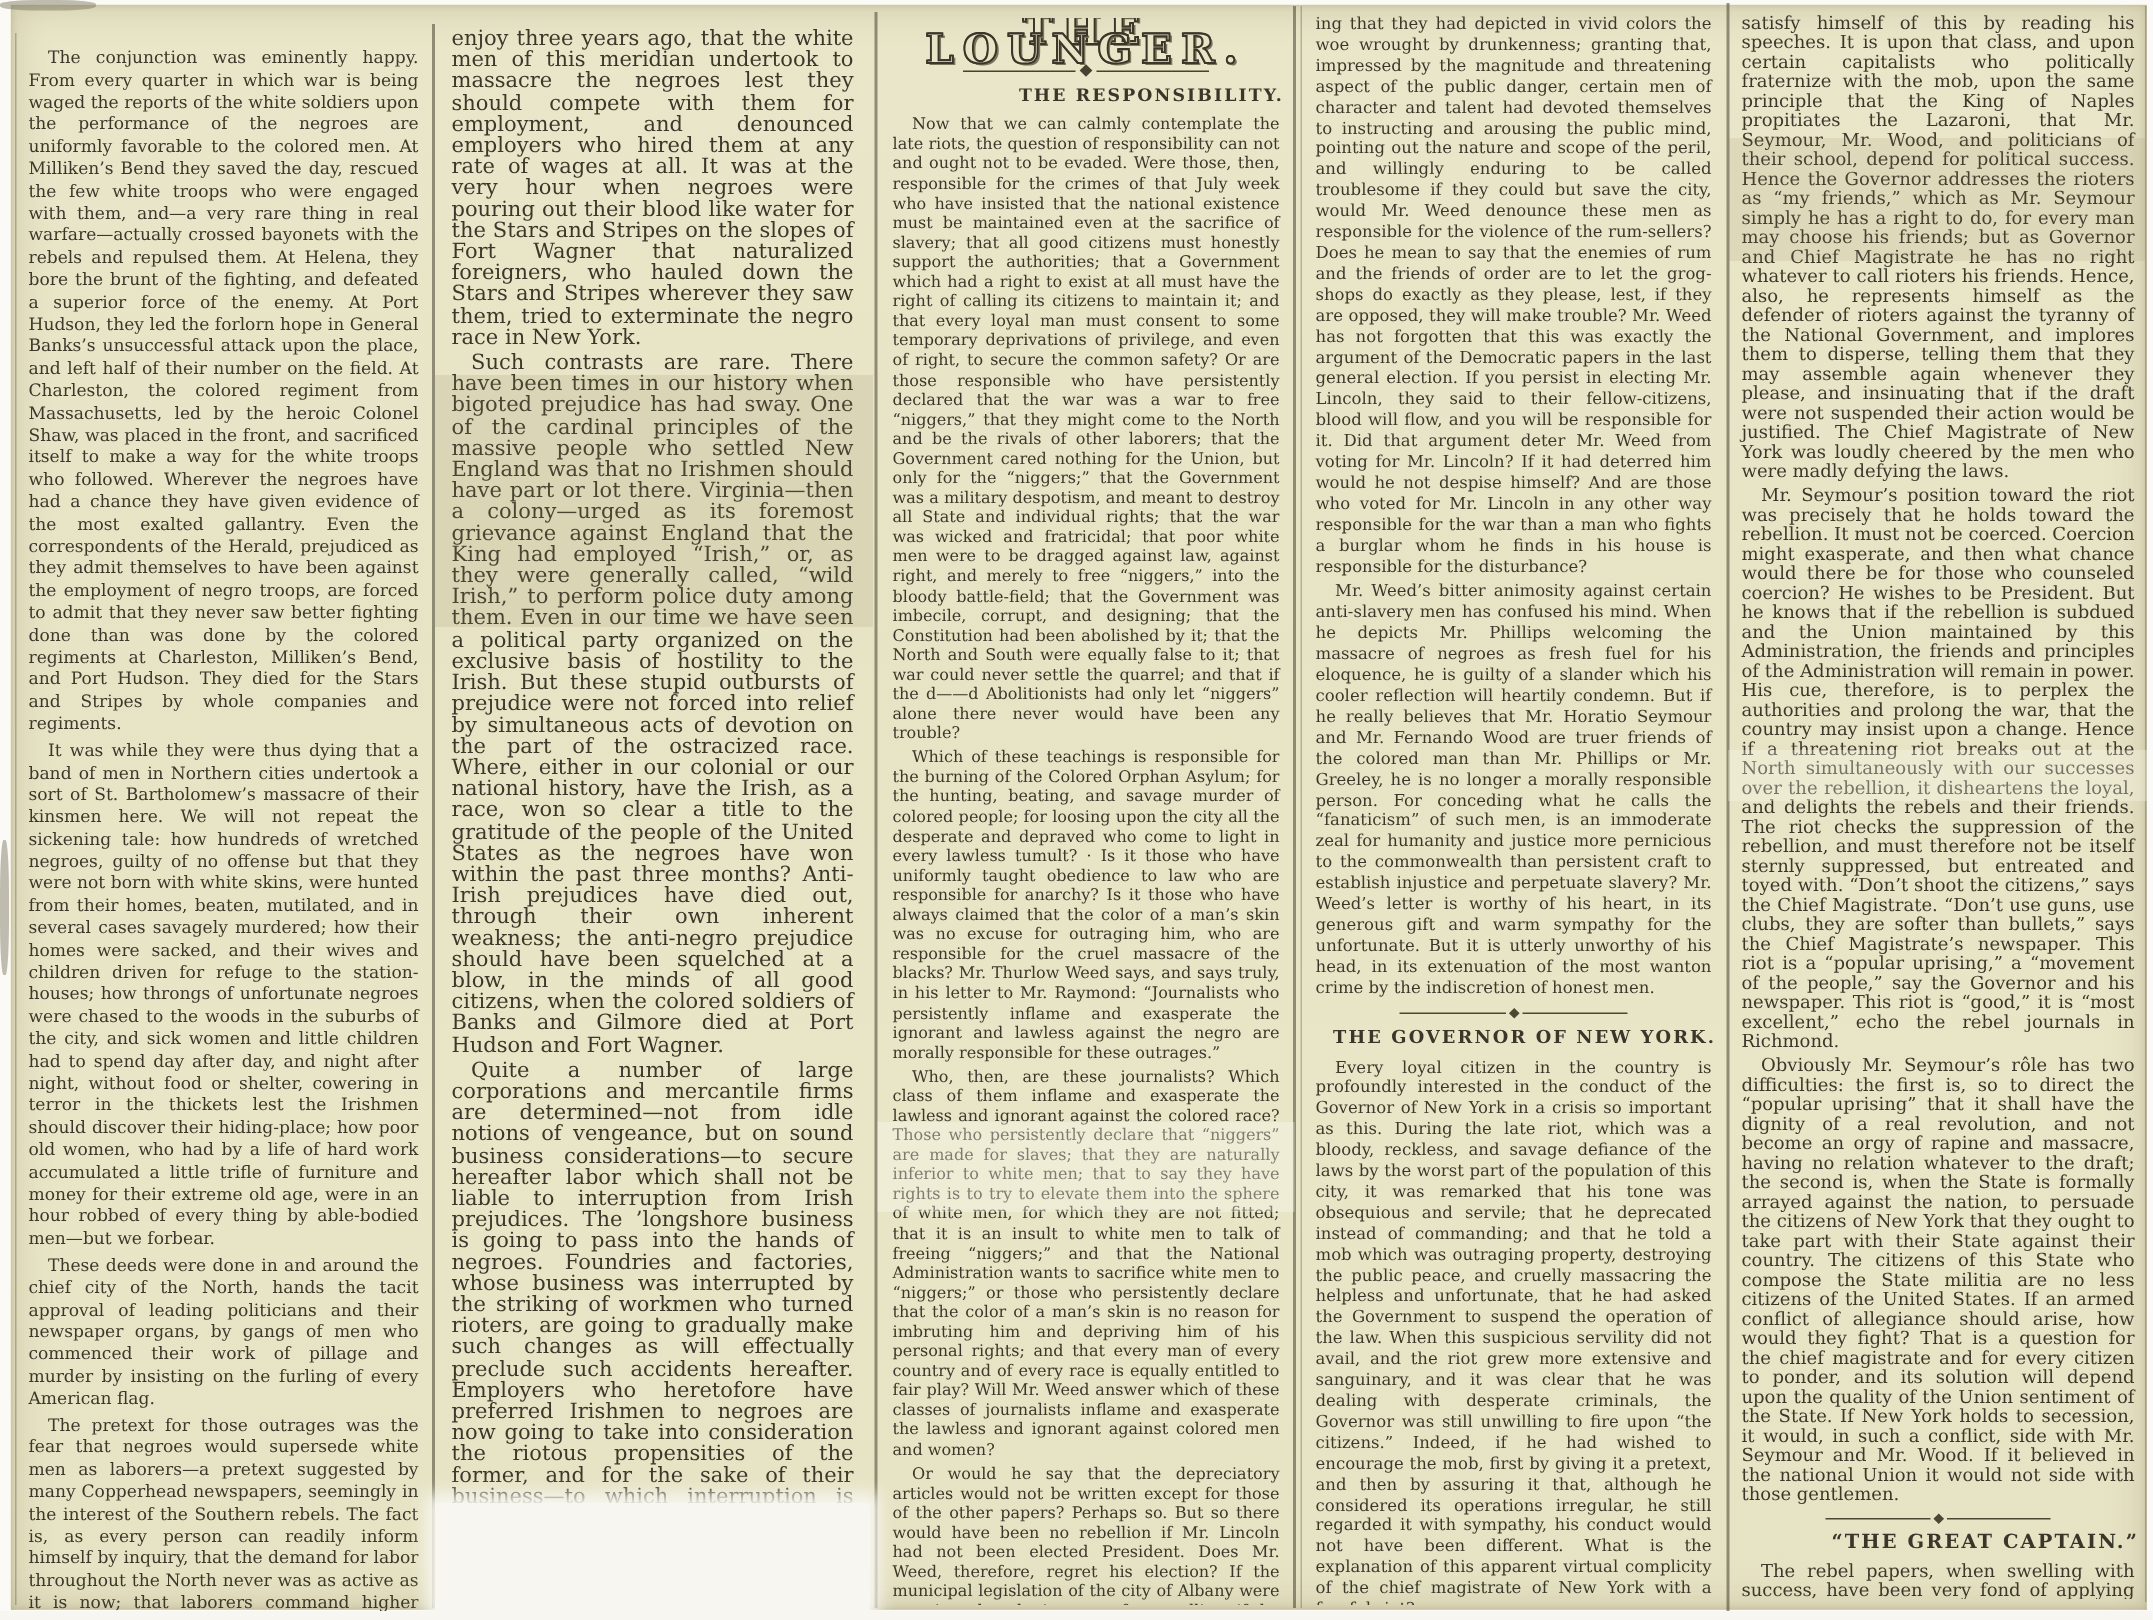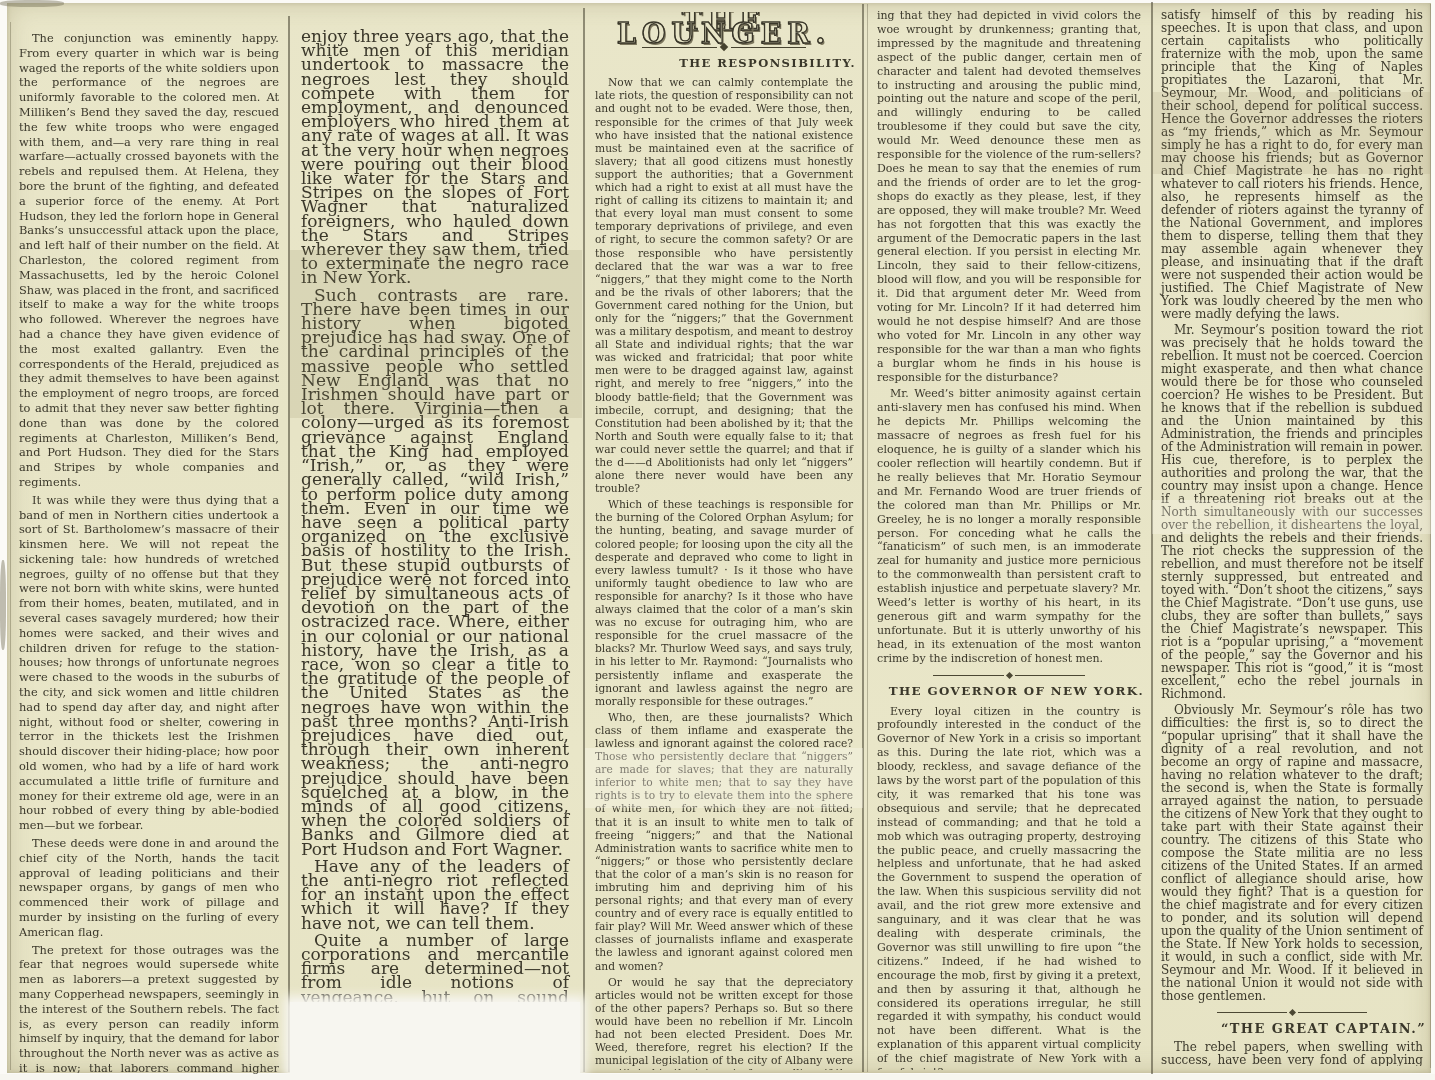--- a/index.html
+++ b/index.html
@@ -8,21 +8,21 @@
   .sheet{position:absolute;left:7px;top:3px;width:1424px;height:1070px;
          background:linear-gradient(180deg,#e9e6c9 0%,#e7e4c6 40%,#e9e6c8 70%,#e6e3c4 100%);
          box-shadow:inset 0 0 26px rgba(121,112,72,.28), inset 0 0 4px rgba(90,84,55,.25);}
   .vrule{position:absolute;width:2px;background:rgba(70,66,48,.55);}
   .vrule.faint{width:1px;background:rgba(86,80,58,.35);}
   .col{position:absolute;overflow:hidden;color:#3b382b;text-align:justify;
        text-rendering:optimizeLegibility;}
   .col p{margin:3px;text-indent:13px;}
   .col p.cont{text-indent:0;}
   .col-1{left:16px;  top:28px; width:266px;height:1046px;font-size:11.4px;line-height:14.8px;}
-  .col-2{left:298px; top:26px; width:274px;height:1040px;font-size:17px;line-height:14.2px;}
+  .col-2{left:298px; top:16px; width:274px;height:1040px;font-size:14px;line-height:14.2px;}
   .col-3{left:592px; top:12px; width:264px;height:1058px;font-size:10.7px;line-height:13.1px;}
   .col-4{left:874px; top:6px;  width:270px;height:1064px;font-size:11.0px;line-height:13.9px;}
   .col-5{left:1158px;top:6px;  width:268px;height:1060px;font-size:12px;line-height:13.0px;}
   .masthead{ text-align:center;margin:2px 0 4px 0;
      font-weight:bold;font-size:27px;letter-spacing:6px;color:#e8e5c7;
      -webkit-text-stroke:1.3px #3a372a;
      text-shadow:1.6px 1.6px 0 #7c765d,-.5px -.5px 0 #3a372a,.5px -.5px 0 #3a372a,-.5px .5px 0 #3a372a;}
   .ornament{display:flex;align-items:center;justify-content:center;margin:1px auto 7px auto;width:62%;}
   .ornament .ln{flex:1;height:0;border-top:1.6px solid #46422f;}
   .ornament .dia{width:6px;height:6px;margin:0 4px;background:#46422f;transform:rotate(45deg);}
@@ -53,21 +53,20 @@
 
   <div class="col col-1">
       <p>The conjunction was eminently happy.  From every quarter in which war is being waged the reports of the white soldiers upon the performance of the negroes are uniformly favorable to the colored men.  At Milliken’s Bend they saved the day, rescued the few white troops who were engaged with them, and—a very rare thing in real warfare—actually crossed bayonets with the rebels and repulsed them.  At Helena, they bore the brunt of the fighting, and defeated a superior force of the enemy.  At Port Hudson, they led the forlorn hope in General Banks’s unsuccessful attack upon the place, and left half of their number on the field.  At Charleston, the colored regiment from Massachusetts, led by the heroic Colonel Shaw, was placed in the front, and sacrificed itself to make a way for the white troops who followed.  Wherever the negroes have had a chance they have given evidence of the most exalted gallantry.  Even the correspondents of the Herald, prejudiced as they admit themselves to have been against the employment of negro troops, are forced to admit that they never saw better fighting done than was done by the colored regiments at Charleston, Milliken’s Bend, and Port Hudson.  They died for the Stars and Stripes by whole companies and regiments.</p>
       <p>It was while they were thus dying that a band of men in Northern cities undertook a sort of St. Bartholomew’s massacre of their kinsmen here.  We will not repeat the sickening tale: how hundreds of wretched negroes, guilty of no offense but that they were not born with white skins, were hunted from their homes, beaten, mutilated, and in several cases savagely murdered; how their homes were sacked, and their wives and children driven for refuge to the station-houses; how throngs of unfortunate negroes were chased to the woods in the suburbs of the city, and sick women and little children had to spend day after day, and night after night, without food or shelter, cowering in terror in the thickets lest the Irishmen should discover their hiding-place; how poor old women, who had by a life of hard work accumulated a little trifle of furniture and money for their extreme old age, were in an hour robbed of every thing by able-bodied men—but we forbear.</p>
       <p>These deeds were done in and around the chief city of the North, hands the tacit approval of leading politicians and their newspaper organs, by gangs of men who commenced their work of pillage and murder by insisting on the furling of every American flag.</p>
       <p>The pretext for those outrages was the fear that negroes would supersede white men as laborers—a pretext suggested by many Copperhead newspapers, seemingly in the interest of the Southern rebels.  The fact is, as every person can readily inform himself by inquiry, that the demand for labor throughout the North never was as active as it is now; that laborers command higher wages and can save more money than they ever did or could; that many railway enterprises can not, even at the present high rate of wages, obtain laborers; that immigrants, freshly landed from Ireland or Germany, are positively kidnapped at Castle Garden by contractors, who want men to work at a rate of pay which, three years ago, would have been deemed extravagant.  It was during this state of things, when raw labor commanded as much money as mechanical skill was happy to</p>
     </div>
   <div class="col col-2">
       <p class="cont">enjoy three years ago, that the white men of this meridian undertook to massacre the negroes lest they should compete with them for employment, and denounced employers who hired them at any rate of wages at all.  It was at the very hour when negroes were pouring out their blood like water for the Stars and Stripes on the slopes of Fort Wagner that naturalized foreigners, who hauled down the Stars and Stripes wherever they saw them, tried to exterminate the negro race in New York.</p>
       <p>Such contrasts are rare.  There have been times in our history when bigoted prejudice has had sway.  One of the cardinal principles of the massive people who settled New England was that no Irishmen should have part or lot there.  Virginia—then a colony—urged as its foremost grievance against England that the King had employed “Irish,” or, as they were generally called, “wild Irish,” to perform police duty among them.  Even in our time we have seen a political party organized on the exclusive basis of hostility to the Irish.  But these stupid outbursts of prejudice were not forced into relief by simultaneous acts of devotion on the part of the ostracized race.  Where, either in our colonial or our national history, have the Irish, as a race, won so clear a title to the gratitude of the people of the United States as the negroes have won within the past three months?  Anti-Irish prejudices have died out, through their own inherent weakness; the anti-negro prejudice should have been squelched at a blow, in the minds of all good citizens, when the colored soldiers of Banks and Gilmore died at Port Hudson and Fort Wagner.</p>
-      <p>Have any of the leaders of the anti-negro riot reflected for an instant upon the effect which it will have?  If they have not, we can tell them.</p>
       <p>Quite a number of large corporations and mercantile firms are determined—not from idle notions of vengeance, but on sound business considerations—to secure hereafter labor which shall not be liable to interruption from Irish prejudices.  The ’longshore business is going to pass into the hands of negroes.  Foundries and factories, whose business was interrupted by the striking of workmen who turned rioters, are going to gradually make such changes as will effectually preclude such accidents hereafter.  Employers who heretofore have preferred Irishmen to negroes are now going to take into consideration the riotous propensities of the former, and for the sake of their business—to which interruption is loss and possible ruin—at all events to dilute their operative force with enough colored men to secure themselves against the chance of another Irish riot.  Individuals who never dreamed of employing negroes are being led by considerations of humanity and manhood to extend a helping hand to the oppressed race.  And the smouldering embers of the Know-Nothing party are going again to be fanned into flame.</p>
       <div class="double-rule"></div>
     </div>
   <div class="col col-3">
       <div class="masthead">THE LOUNGER.</div>
       <div class="ornament">
         <span class="ln"></span>
         <span class="dia"></span>
         <span class="ln"></span>
       </div>

